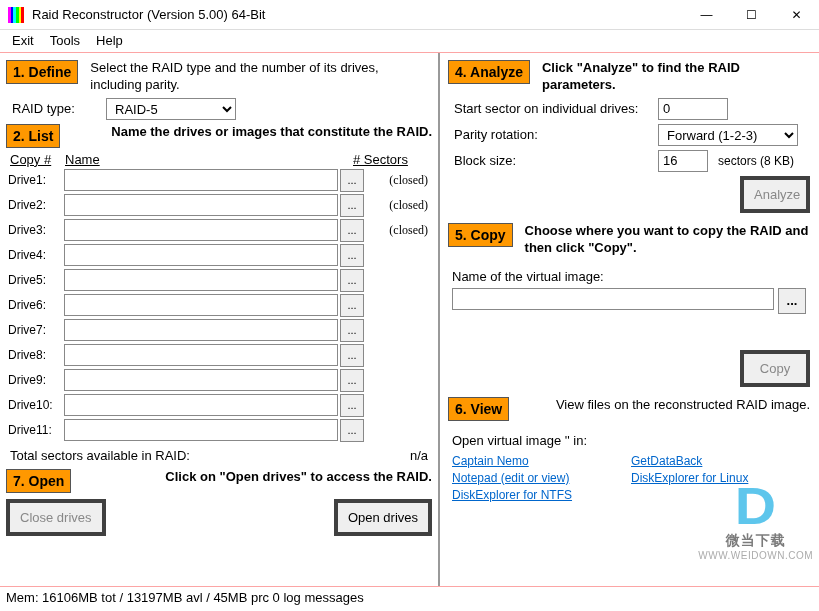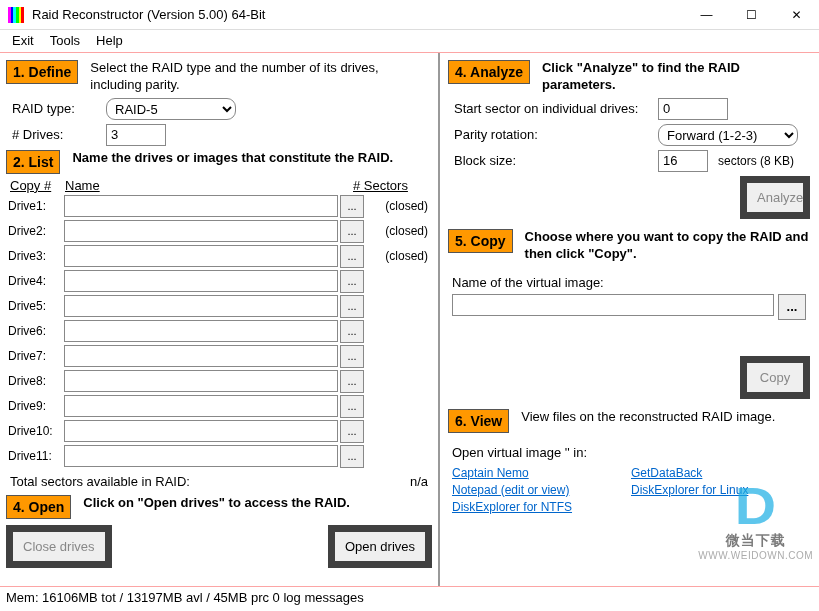--- a/index.html
+++ b/index.html
@@ -7,41 +7,41 @@
 .titlebar { display: flex; align-items: center; height: 30px; border-bottom: 1px solid #ddd; }
 .app-icon { width: 16px; height: 16px; margin: 0 8px; background: linear-gradient(90deg,#f0f 0%,#f0f 16%,#00f 16%,#00f 33%,#0ff 33%,#0ff 50%,#0f0 50%,#0f0 66%,#ff0 66%,#ff0 83%,#f00 83%); }
 .title-text { flex: 1; color: #000; }
 .win-controls { display: flex; }
 .win-btn { width: 45px; height: 30px; display: flex; align-items: center; justify-content: center; cursor: pointer; font-size: 12px; font-family: sans-serif; }
 .menubar { display: flex; height: 23px; padding: 0 4px; border-bottom: 1px solid #fca5a5; }
 .menu-item { padding: 3px 8px; cursor: pointer; }
 .content { display: flex; height: 533px; }
 .left-panel { width: 440px; padding: 3px 6px; border-right: 2px solid #999; }
 .right-panel { width: 378px; padding: 3px 8px; }
-.section-header { display: flex; align-items: flex-start; margin: 4px 0; }
+.section-header { display: flex; align-items: flex-start; margin: 4px 0; justify-content: space-between; }
 .badge { background: #ff9800; color: #000; font-weight: bold; padding: 3px 6px; border: 1px solid #555; font-size: 14px; white-space: nowrap; }
 .desc { margin-left: 12px; font-size: 13px; line-height: 1.3; }
 .form-row { display: flex; align-items: center; margin: 4px 0; }
 .form-label { width: 100px; padding-left: 6px; }
 .form-label-r { width: 210px; padding-left: 6px; }
 select, input[type=text] { border: 1px solid #888; padding: 2px 4px; height: 22px; background: #fff; font-size: 13px; }
-select { width: 130px; border-radius: 9px; }
+select { width: 130px; }
 .drives-header { display: flex; padding: 0 4px; margin-top: 4px; }
 .dh-num { width: 55px; text-decoration: underline; }
 .dh-name { flex: 1; text-decoration: underline; }
 .dh-sec { width: 75px; text-decoration: underline; text-align: left; }
 .drive-row { display: flex; align-items: center; margin: 2px 0; }
 .drive-label { width: 58px; padding-left: 2px; font-size: 12px; }
 .drive-input { flex: 1; height: 23px; }
 .browse-btn { width: 24px; height: 23px; margin-left: 2px; border: 1px solid #888; background: #efefef; cursor: pointer; font-size: 11px; }
-.drive-status { width: 68px; text-align: right; font-size: 12px; padding-right: 4px; }
+.drive-status { width: 68px; text-align: right; font-size: 12px; padding-right: 4px; font-family: Liberation Serif, serif; }
 .total-row { display: flex; margin: 6px 0; padding: 0 4px; }
 .total-label { flex: 1; }
 .total-val { text-align: right; }
-.btn { border: 7px solid #404040; background: #efefef; padding: 5px 10px; cursor: pointer; font-size: 13px; }
+.btn { border: 4px solid #404040; background: #efefef; padding: 5px 10px; cursor: pointer; font-size: 13px; }
 .btn-disabled { color: #888; }
 .open-row { display: flex; margin-top: 6px; }
 .main-btn { padding: 7px 10px; }
 .tabs { display: flex; border-bottom: 1px solid #888; margin-top: 6px; }
 .tab { padding: 4px 14px; border: 1px solid transparent; cursor: pointer; font-size: 12px; }
 .tab-active { border: 1px solid #888; border-bottom: 1px solid #fff; background: #fff; margin-bottom: -1px; font-weight: bold; }
 .tab-disabled { color: #999; }
 .tab-content { padding: 8px 4px; }
 .img-input-row { display: flex; margin-top: 4px; }
 .img-input { flex: 1; height: 26px; }
@@ -80,24 +80,20 @@
   <div class="left-panel">
 
     <div class="section-header">
       <span class="badge">1. Define</span>
       <span class="desc">Select the RAID type and the number of its drives, including parity.</span>
     </div>
     <div class="form-row">
       <span class="form-label">RAID type:</span>
       <select><option>RAID-5</option></select>
     </div>
-    <div class="form-row">
-      <span class="form-label"># Drives:</span>
-      <input type="text" style="width: 60px;" value="3">
-    </div>
 
     <div class="section-header">
       <span class="badge">2. List</span>
       <span class="desc" style="font-weight:bold">Name the drives or images that constitute the RAID.</span>
     </div>
     <div class="drives-header">
       <span class="dh-num">Copy #</span>
       <span class="dh-name">Name</span>
       <span class="dh-sec"># Sectors</span>
     </div>
@@ -169,21 +165,21 @@
           <span class="drive-status"></span>
         </div>
       </div>
 
     <div class="total-row">
       <span class="total-label">Total sectors available in RAID:</span>
       <span class="total-val">n/a</span>
     </div>
 
     <div class="section-header">
-      <span class="badge">4. Open</span>
+      <span class="badge">7. Open</span>
       <span class="desc" style="font-weight:bold">Click on "Open drives" to access the RAID.</span>
     </div>
     <div class="open-row">
       <button class="btn btn-disabled main-btn">Close drives</button>
       <div style="flex:1"></div>
       <button class="btn main-btn">Open drives</button>
     </div>
   </div>
 
   <div class="right-panel">

